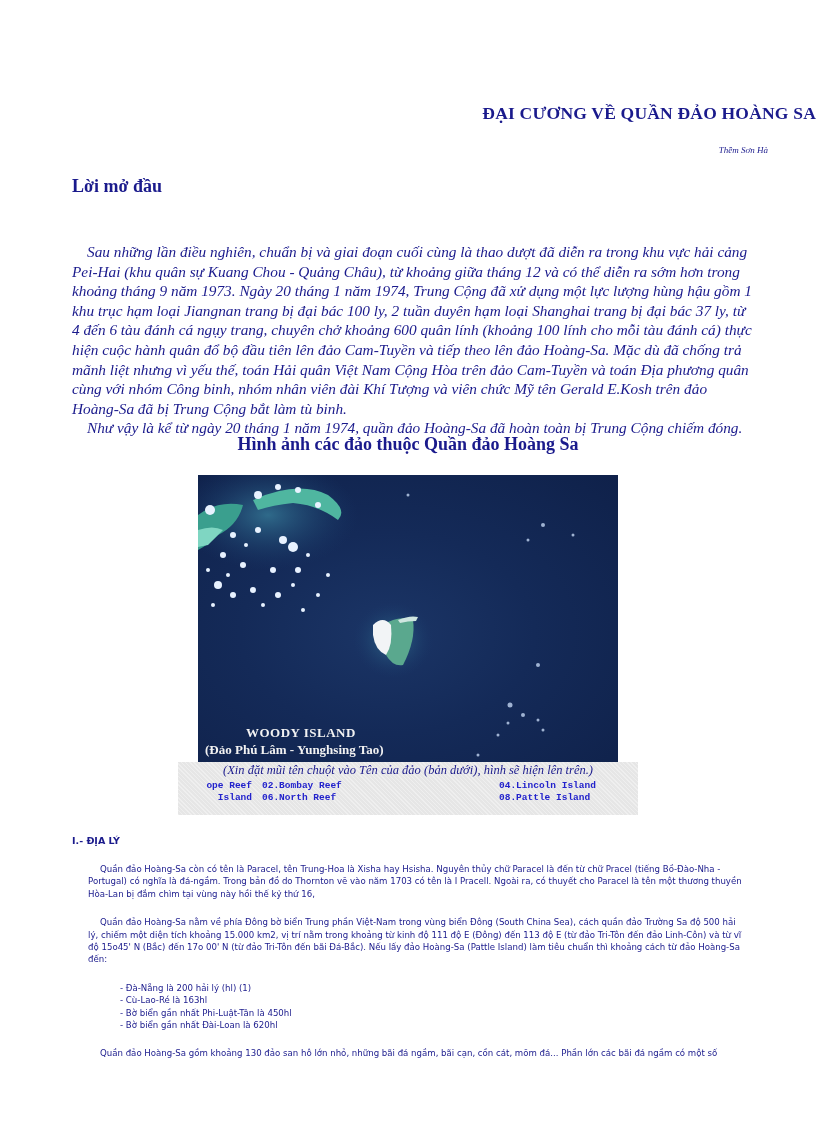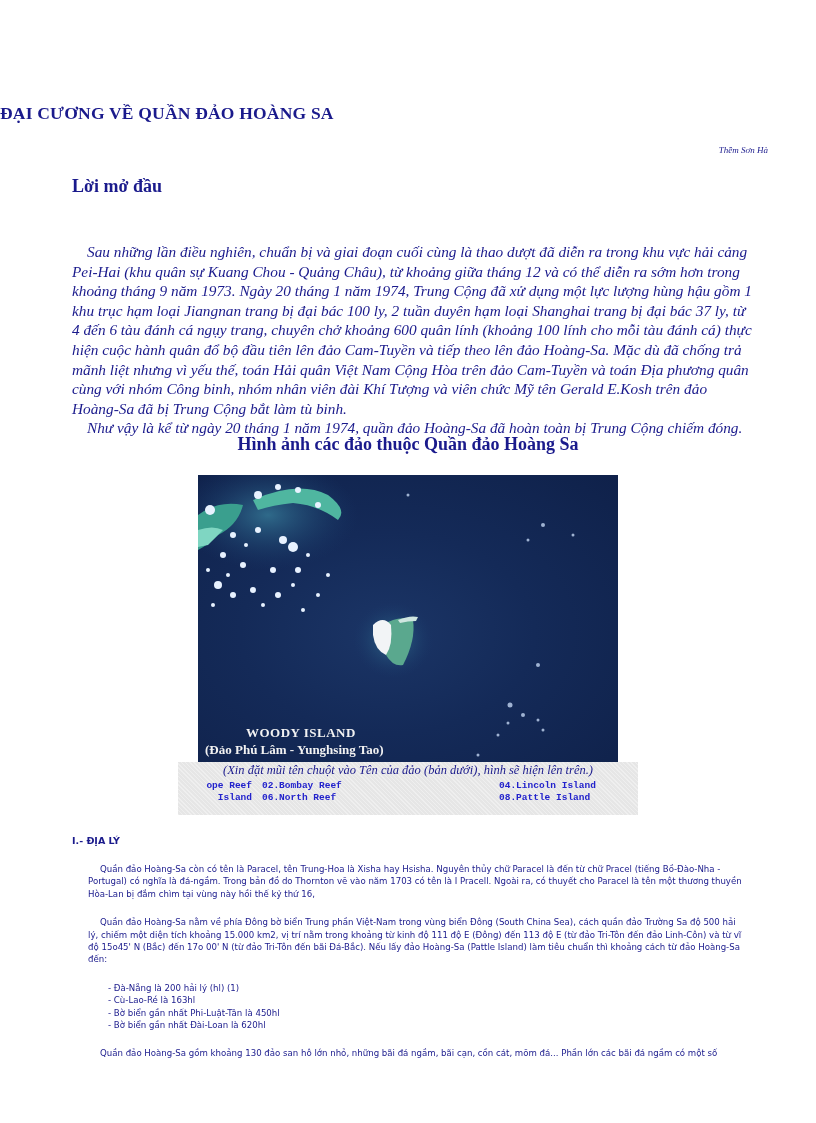--- a/index.html
+++ b/index.html
@@ -1,21 +1,21 @@
 <!DOCTYPE html>
 <html><head>
 <meta charset="utf-8">
 <style>
   html, body { margin: 0; padding: 0; background: #ffffff; }
   body { width: 816px; height: 1123px; position: relative; overflow: hidden; }
   .serif { font-family: "Liberation Serif", "DejaVu Serif", serif; }
   .sans { font-family: "DejaVu Sans", "Liberation Sans", sans-serif; }
   .mono { font-family: "Liberation Mono", "DejaVu Sans Mono", monospace; }
 
-  #title { position: absolute; top: 103px; left: 0; width: 816px; text-align: left;
+  #title { position: absolute; top: 103px; left: 0; width: 816px; text-align: right;
     font-size: 17.5px; font-weight: bold; color: #1a1a8c; letter-spacing: 0.2px; }
   #author { position: absolute; top: 145px; right: 48px; font-size: 9px; font-style: italic; color: #1a1a8c; }
 
   #intro-heading { position: absolute; top: 176px; left: 72px; font-size: 18px; font-weight: bold; color: #1a1a8c; }
   #intro { position: absolute; top: 199px; left: 72px; width: 680px; font-size: 15.3px; line-height: 19.6px;
     font-style: italic; color: #1a1a8c; margin-top: 43px; }
   #intro p { margin: 0; text-indent: 15px; }
 
   #gallery-heading { position: absolute; top: 434px; left: 0; width: 816px; text-align: center;
     font-size: 18px; font-weight: bold; color: #1a1a8c; }
@@ -32,21 +32,21 @@
   #island-panel .row { height: 12px; white-space: nowrap; }
   #island-panel .cell { display: inline-block; font-size: 9.5px; font-weight: bold; color: #2222cc; vertical-align: top; }
   .c0 { width: 82px; text-align: right; padding-right: 10px; }
   .c1 { width: 105px; }
   .c2 { width: 132px; margin-top: 36px; }
   .c3 { width: 130px; }
 
   #geo-heading { position: absolute; top: 835px; left: 72px; font-size: 9.5px; font-weight: bold; color: #1a1a8c; }
   #geo { position: absolute; top: 847px; left: 72px; width: 690px; font-size: 8.6px; line-height: 12.4px; color: #1a1a8c; }
   #geo p { margin: 16px; text-indent: 12px; }
-  #geo ul { list-style: none; margin: 0; padding: 0 0 0 36px; }
+  #geo ul { list-style: none; margin: 12px; padding: 0 0 0 36px; }
   #geo li { margin: 0; }
 </style>
 </head>
 <body>
 
 <div id="title" class="serif">ĐẠI CƯƠNG VỀ QUẦN ĐẢO HOÀNG SA</div>
 <div id="author" class="serif">Thềm Sơn Hà</div>
 
 <div id="intro-heading" class="serif">Lời mở đầu</div>
 <div id="intro" class="serif">

